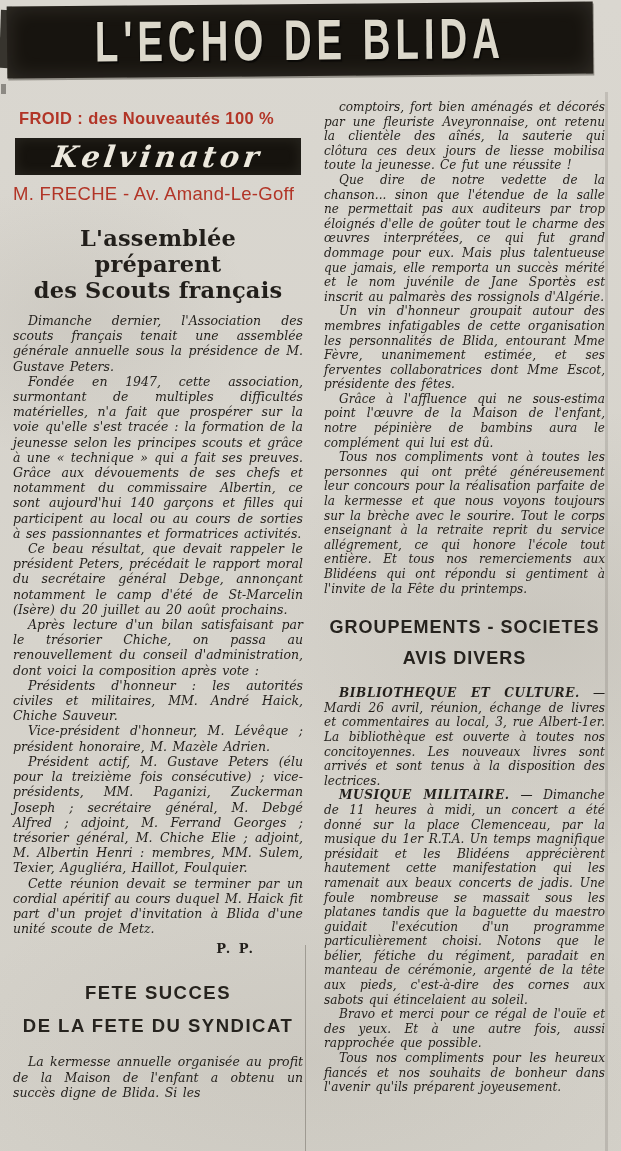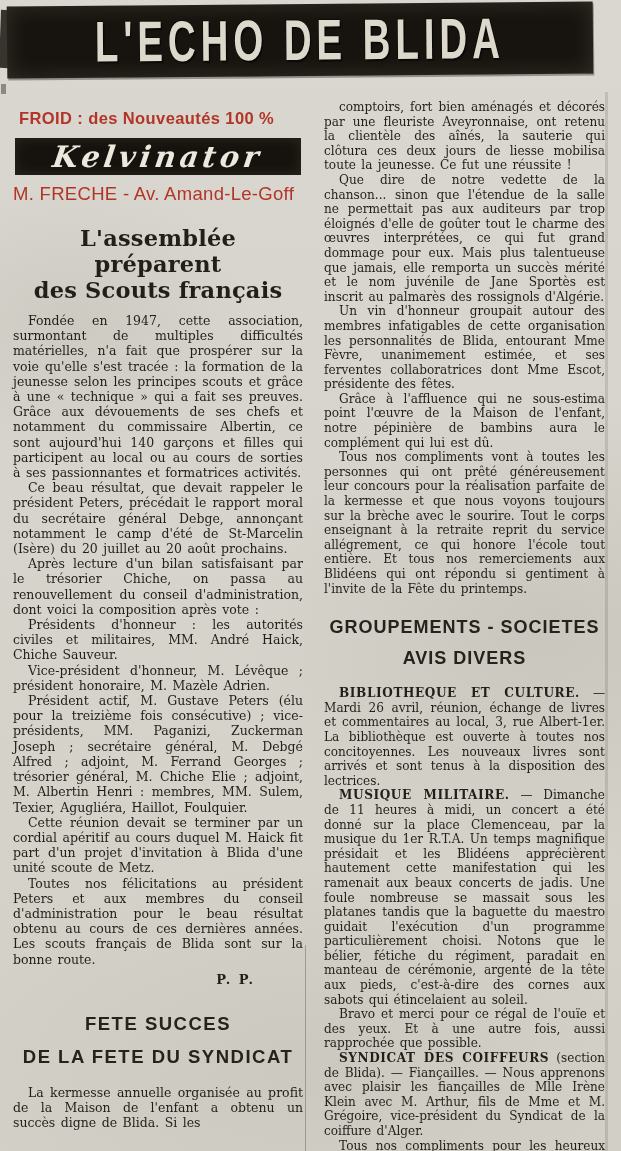--- a/index.html
+++ b/index.html
@@ -56,20 +56,21 @@
   
   .headline{
     margin:20px 0 10px;text-align:center;font-weight:bold;
     font-size:22.5px;line-height:26px;letter-spacing:0.2px;
   }
   .col-left p.body{font-size:12.5px;line-height:15.2px;}
   .col-right p.body{font-size:12.1px;line-height:14.6px;}
   p.body{
     margin:0;text-align:justify;text-indent:15px;
     word-spacing:1.5px;
+    font-style:italic;
   }
   .signature{
     margin:5px 48px 0 0;text-align:right;font-weight:bold;font-size:13px;
     letter-spacing:2px;
   }
   .subhead{
     margin:20px 0 12px;text-align:center;
     font-family:"Liberation Sans", sans-serif;font-weight:bold;
     font-size:18.5px;line-height:33px;letter-spacing:1.5px;color:#26231e;
   }
@@ -103,28 +104,28 @@
       <span class="kelvinator-script">Kelvinator</span>
     </div>
 
     <div class="ad-line2">M. FRECHE - Av. Amand-Le-Goff</div>
 
     <h1 class="headline">
       <span>L'assemblée préparent</span><br>
       <span>des Scouts français</span>
     </h1>
 
+    <p class="body">Dimanche dernier, l'Association des scouts français tenait une assemblée générale annuelle sous la présidence de M. Gustave Peters.</p>
     <p class="body">Fondée en 1947, cette association, surmontant de multiples difficultés matérielles, n'a fait que prospérer sur la voie qu'elle s'est tracée : la formation de la jeunesse selon les principes scouts et grâce à une « technique » qui a fait ses preuves. Grâce aux dévouements de ses chefs et notamment du commissaire Albertin, ce sont aujourd'hui 140 garçons et filles qui participent au local ou au cours de sorties à ses passionnantes et formatrices activités.</p>
     <p class="body">Ce beau résultat, que devait rappeler le président Peters, précédait le rapport moral du secrétaire général Debge, annonçant notamment le camp d'été de St-Marcelin (Isère) du 20 juillet au 20 août prochains.</p>
     <p class="body">Après lecture d'un bilan satisfaisant par le trésorier Chiche, on passa au renouvellement du conseil d'administration, dont voici la composition après vote :</p>
     <p class="body">Présidents d'honneur : les autorités civiles et militaires, MM. André Haick, Chiche Sauveur.</p>
     <p class="body">Vice-président d'honneur, M. Lévêque ; président honoraire, M. Mazèle Adrien.</p>
     <p class="body">Président actif, M. Gustave Peters (élu pour la treizième fois consécutive) ; vice-présidents, MM. Paganizi, Zuckerman Joseph ; secrétaire général, M. Debgé Alfred ; adjoint, M. Ferrand Georges ; trésorier général, M. Chiche Elie ; adjoint, M. Albertin Henri : membres, MM. Sulem, Texier, Agugliéra, Haillot, Foulquier.</p>
     <p class="body">Cette réunion devait se terminer par un cordial apéritif au cours duquel M. Haick fit part d'un projet d'invitation à Blida d'une unité scoute de Metz.</p>
-    <p class="body">Toutes nos félicitations au président Peters et aux membres du conseil d'administration pour le beau résultat obtenu au cours de ces dernières années. Les scouts français de Blida sont sur la bonne route.</p>
 
     <div class="signature">P. P.</div>
 
     <div class="subhead">
       <span>FETE SUCCES</span><br>
       <span>DE LA FETE DU SYNDICAT</span>
     </div>
 
     <p class="body">La kermesse annuelle organisée au profit de la Maison de l'enfant a obtenu un succès digne de Blida. Si les</p>
 
@@ -143,19 +144,18 @@
       <span>GROUPEMENTS - SOCIETES</span><br>
       <span>AVIS DIVERS</span>
     </div>
 
     <p class="body"><span class="lead">BIBLIOTHEQUE ET CULTURE.</span><span> — Mardi 26 avril, réunion, échange de livres et commentaires au local, 3, rue Albert-1er. La bibliothèque est ouverte à toutes nos concitoyennes. Les nouveaux livres sont arrivés et sont tenus à la disposition des lectrices.</span></p>
 
     <p class="body"><span class="lead">MUSIQUE MILITAIRE.</span><span> — Dimanche de 11 heures à midi, un concert a été donné sur la place Clemenceau, par la musique du 1er R.T.A. Un temps magnifique présidait et les Blidéens apprécièrent hautement cette manifestation qui les ramenait aux beaux concerts de jadis. Une foule nombreuse se massait sous les platanes tandis que la baguette du maestro guidait l'exécution d'un programme particulièrement choisi. Notons que le bélier, fétiche du régiment, paradait en manteau de cérémonie, argenté de la tête aux pieds, c'est-à-dire des cornes aux sabots qui étincelaient au soleil.</span></p>
 
     <p class="body"><span class="lead"></span><span>Bravo et merci pour ce régal de l'ouïe et des yeux. Et à une autre fois, aussi rapprochée que possible.</span></p>
 
-    <p class="body"><span class="lead">SYNDICAT DES COIFFEURS</span><span> (section de Blida). — Fiançailles. — Nous apprenons avec plaisir les fiançailles de Mlle Irène Klein avec M. Arthur, fils de Mme et M. Grégoire, vice-président du Syndicat de la coiffure d'Alger.</span></p>
 
     <p class="body"><span class="lead"></span><span>Tous nos compliments pour les heureux fiancés et nos souhaits de bonheur dans l'avenir qu'ils préparent joyeusement.</span></p>
 
   </div>
 
 </div>
 
 </body></html>

